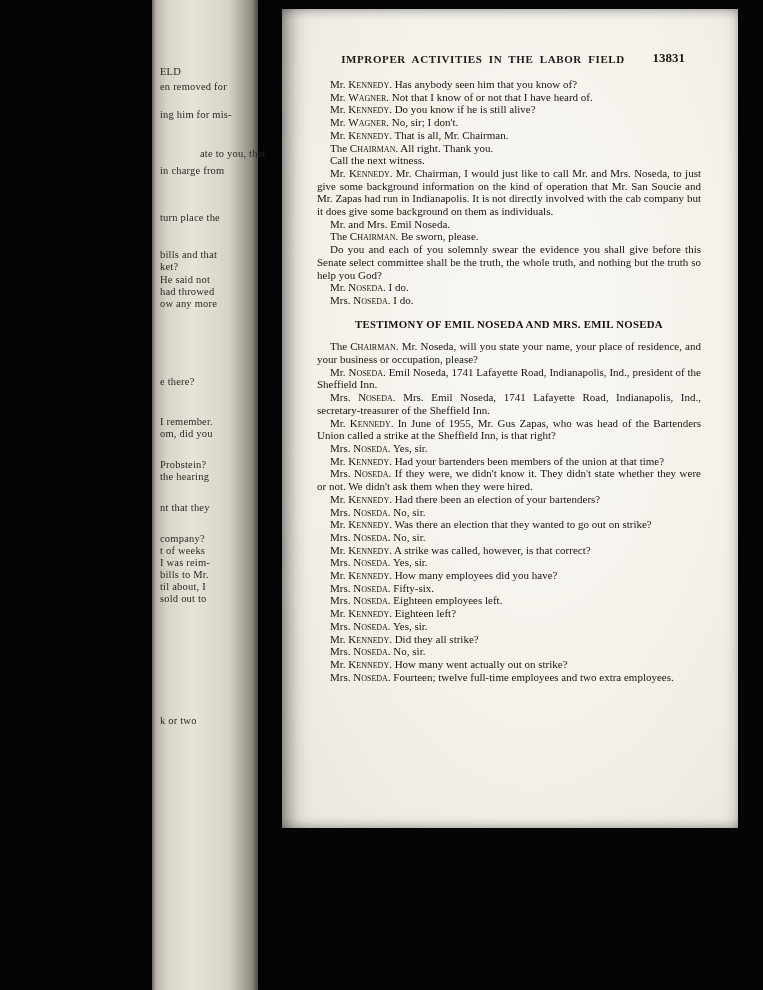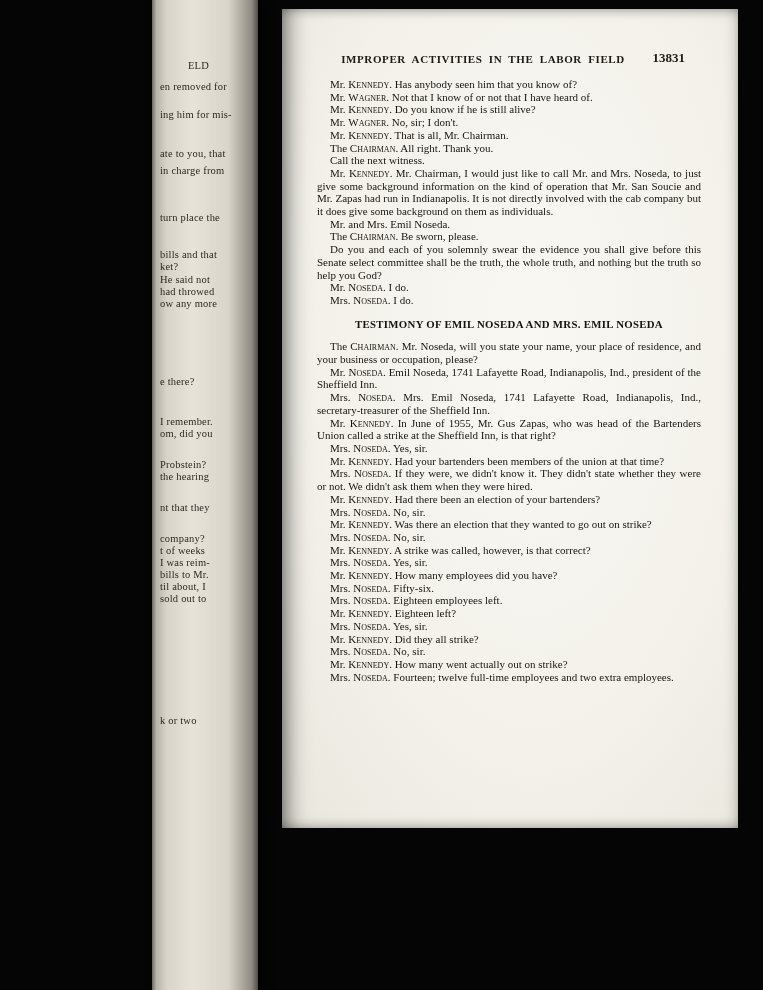--- a/index.html
+++ b/index.html
@@ -85,24 +85,24 @@
     color: #15120e;
     text-indent: 0;
   }
 </style>
 </head>
 <body>
 
 <div class="scan">
 
   <div class="left-strip" id="left-strip">
-      <div class="fragment" style="top: 60px; margin-left: 28px;">ELD</div>
+      <div class="fragment" style="top: 66px;">ELD</div>
       <div class="fragment" style="top: 81px;">en removed for</div>
       <div class="fragment" style="top: 109px;">ing him for mis-</div>
-      <div class="fragment" style="top: 148px;">ate to you, that</div>
+      <div class="fragment" style="top: 148px; margin-left: 40px;">ate to you, that</div>
       <div class="fragment" style="top: 165px;">in charge from</div>
       <div class="fragment" style="top: 212px;">turn place the</div>
       <div class="fragment" style="top: 249px;">bills and that</div>
       <div class="fragment" style="top: 261px;">ket?</div>
       <div class="fragment" style="top: 274px; text-align: right;">He said not</div>
       <div class="fragment" style="top: 286px;">had throwed</div>
       <div class="fragment" style="top: 298px;">ow any more</div>
       <div class="fragment" style="top: 376px;">e there?</div>
       <div class="fragment" style="top: 416px;">I remember.</div>
       <div class="fragment" style="top: 428px;">om, did you</div>

